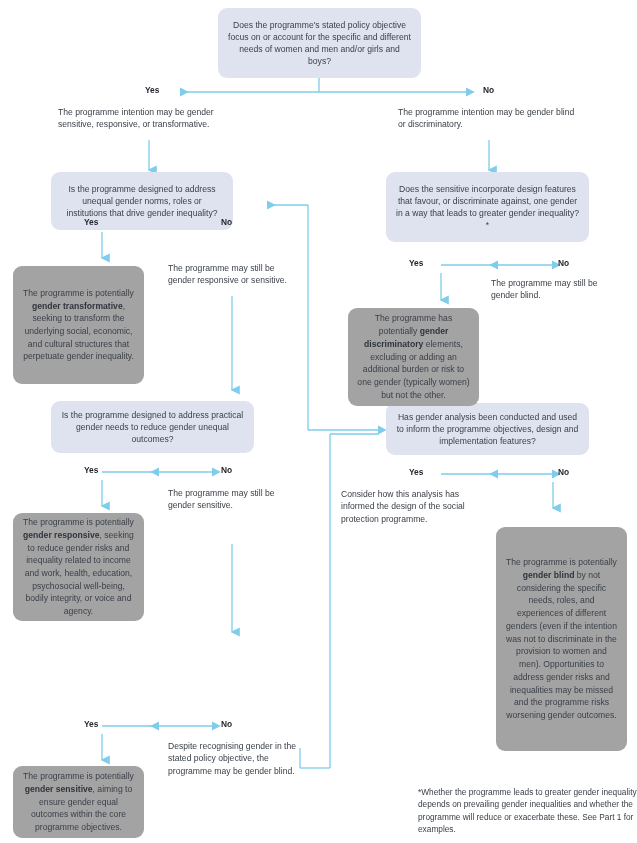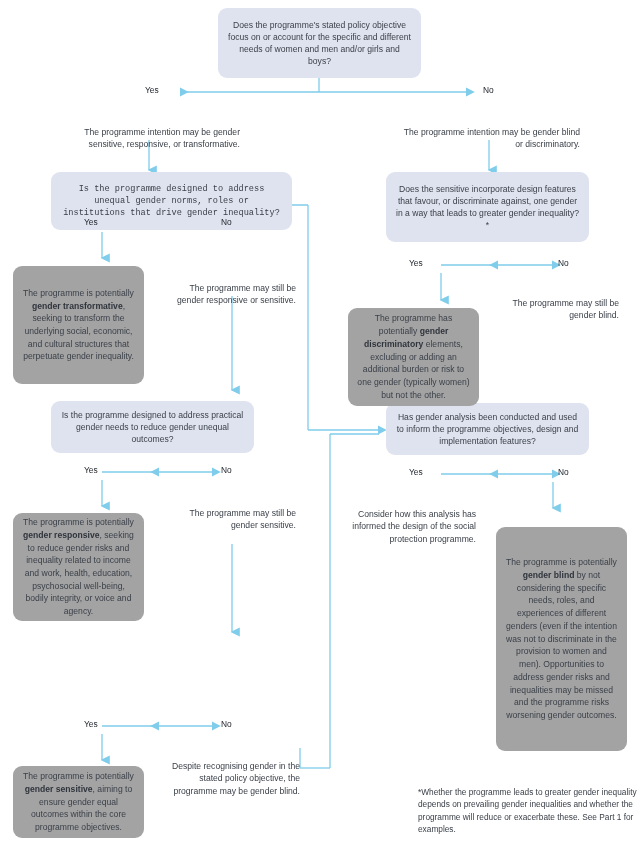--- a/index.html
+++ b/index.html
@@ -34,30 +34,29 @@
     display:flex;align-items:center;justify-content:center;
     text-align:center;
     font-size:8.6px;
     line-height:1.48;
     color:#3b4049;
     padding:8px 9px;
   }
   .obox b, .qbox b{font-weight:bold;color:#2f343c;}
   .note{
     position:absolute;
-    text-align:right;
+    text-align:left;
     font-size:8.6px;
     line-height:1.45;
     color:#3b4049;
-    margin-top:20px;
   }
   .yn{
     position:absolute;
     font-size:8.4px;
-    font-weight:normal;
+    font-weight:bold;
     color:#23272e;
   }
   .footnote{
     position:absolute;
     font-size:8.3px;
     line-height:1.5;
     color:#3b4049;
     text-align:left;
   }
 </style>
@@ -122,21 +121,21 @@
       <path d="M330,434 L379,434"></path>
       <path d="M330,768 L300,768"></path>
       <path d="M300,768 L300,748"></path>
     </g>
   </svg>
 
   <div class="qbox" style="left:218px;top:8px;width:203px;height:70px;">
     <span>Does the programme's stated policy objective focus on or account for the specific and different needs of women and men and/or girls and boys?</span>
   </div>
 
-  <div class="qbox" style="left:51px;top:172px;width:241px;height:58px;font-family:Liberation Mono, monospace;">
+  <div class="qbox" style="left:51px;top:172px;width:182px;height:58px;">
     <span>Is the programme designed to address unequal gender norms, roles or institutions that drive gender inequality?</span>
   </div>
 
   <div class="qbox" style="left:386px;top:172px;width:203px;height:70px;">
     <span>Does the sensitive incorporate design features that favour, or discriminate against, one gender in a way that leads to greater gender inequality?*</span>
   </div>
 
   <div class="qbox" style="left:51px;top:401px;width:203px;height:52px;">
     <span>Is the programme designed to address practical gender needs to reduce gender unequal outcomes?</span>
   </div>

